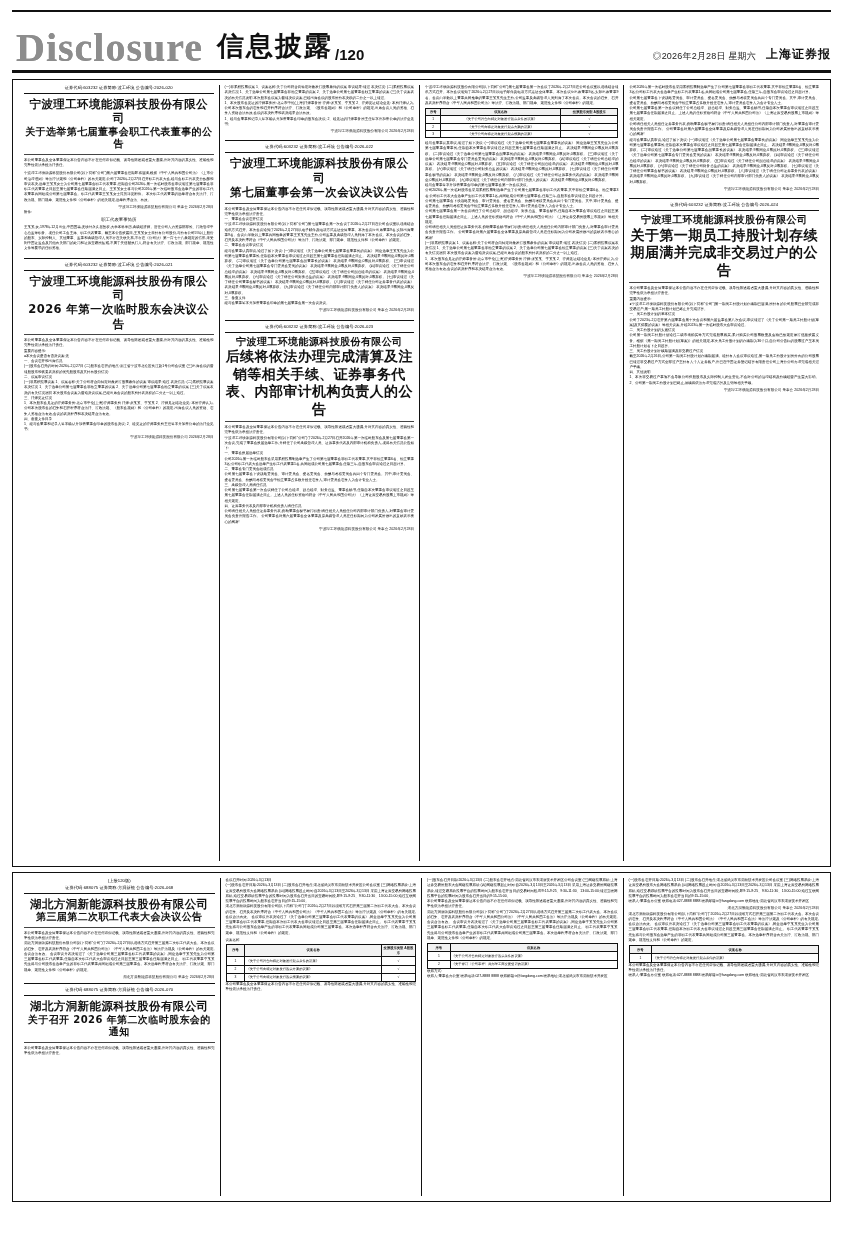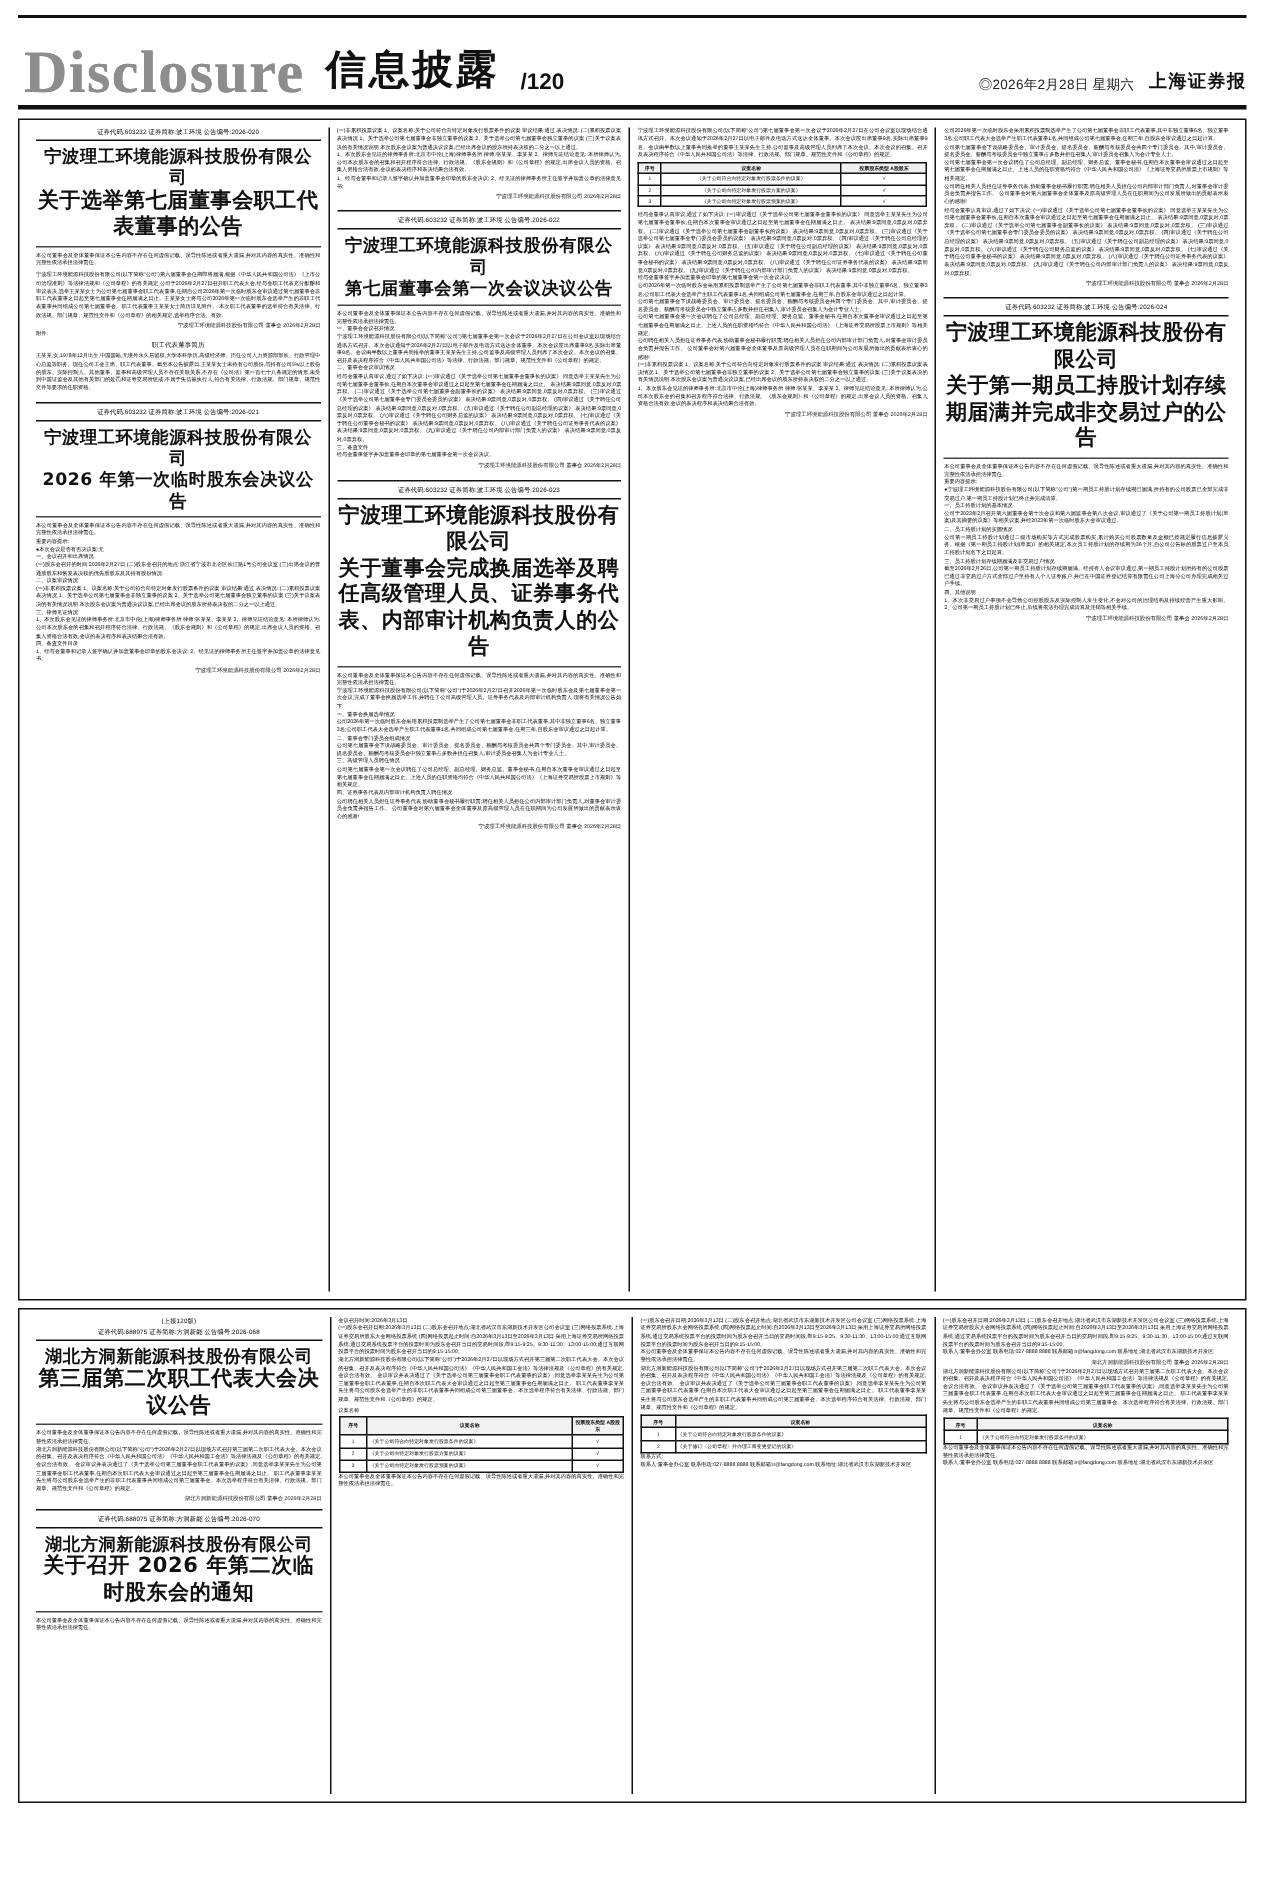--- a/index.html
+++ b/index.html
@@ -43,21 +43,21 @@
     font-family:"DejaVu Sans", sans-serif;
     font-size:27px;
     font-weight:bold;
     margin-left:14px;
     margin-bottom:2px;
     letter-spacing:2px;
   }
   .page-num{
     font-size:15px;
     font-weight:bold;
-    margin-left:14px;
+    margin-left:2px;
     margin-bottom:3px;
   }
   .masthead-right{
     margin-left:auto;
     display:flex;
     align-items:flex-end;
     gap:10px;
     margin-bottom:3px;
   }
   .date-line{
@@ -111,21 +111,21 @@
   }
   .rule.thin{border-top:0.6px solid #444;}
   .headline{
     font-family:"DejaVu Sans", sans-serif;
     font-weight:bold;
     text-align:center;
     line-height:1.25;
     letter-spacing:0.4px;
   }
   .h1{font-size:11.5px;}
-  .h2{font-size:14px;}
+  .h2{font-size:10px;}
   .h3{font-size:14px;}
   .subhead{
     font-size:4.4px;
     text-align:center;
     margin:2px 0;
     line-height:1.35;
   }
   .body-text{
     font-size:3.5px;
     line-height:1.5;
@@ -305,21 +305,21 @@
           <div class="sig">宁波理工环境能源科技股份有限公司
 董事会
 2026年2月28日</div>
         </div>
 
         <div class="art">
           <div class="rule"></div>
           <div class="codeline">证券代码:603232   证券简称:波工环境   公告编号:2026-023</div>
           <div class="rule"></div>
           <div class="headline h2">宁波理工环境能源科技股份有限公司</div>
-          <div class="headline h3">关于董事会完成换届选举及聘任高级管理人员、证券事务代表、内部审计机构负责人的公告</div>
+          <div class="headline h3">后续将依法办理完成清算及注销等相关手续、证券事务代表、内部审计机构负责人的公告</div>
           <div class="rule thin"></div>
           <div class="body-text">本公司董事会及全体董事保证本公告内容不存在任何虚假记载、误导性陈述或者重大遗漏,并对其内容的真实性、准确性和完整性依法承担法律责任。</div>
           <div class="body-text">宁波理工环境能源科技股份有限公司(以下简称"公司")于2026年2月27日召开2026年第一次临时股东会及第七届董事会第一次会议,完成了董事会换届选举工作,并聘任了公司高级管理人员、证券事务代表及内部审计机构负责人,现将有关情况公告如下:</div>
           <div class="body-text">一、董事会换届选举情况</div>
           <div class="body-text">公司2026年第一次临时股东会采用累积投票制选举产生了公司第七届董事会非职工代表董事,其中非独立董事6名、独立董事3名;公司职工代表大会选举产生职工代表董事1名,共同组成公司第七届董事会,任期三年,自股东会审议通过之日起计算。</div>
           <div class="body-text">二、董事会专门委员会组成情况</div>
           <div class="body-text">公司第七届董事会下设战略委员会、审计委员会、提名委员会、薪酬与考核委员会共四个专门委员会。其中,审计委员会、提名委员会、薪酬与考核委员会中独立董事占多数并担任召集人,审计委员会召集人为会计专业人士。</div>
           <div class="body-text">三、高级管理人员聘任情况</div>
           <div class="body-text">公司第七届董事会第一次会议聘任了公司总经理、副总经理、财务总监、董事会秘书,任期自本次董事会审议通过之日起至第七届董事会任期届满之日止。上述人员的任职资格均符合《中华人民共和国公司法》《上海证券交易所股票上市规则》等相关规定。</div>
           <div class="body-text">四、证券事务代表及内部审计机构负责人聘任情况</div>

